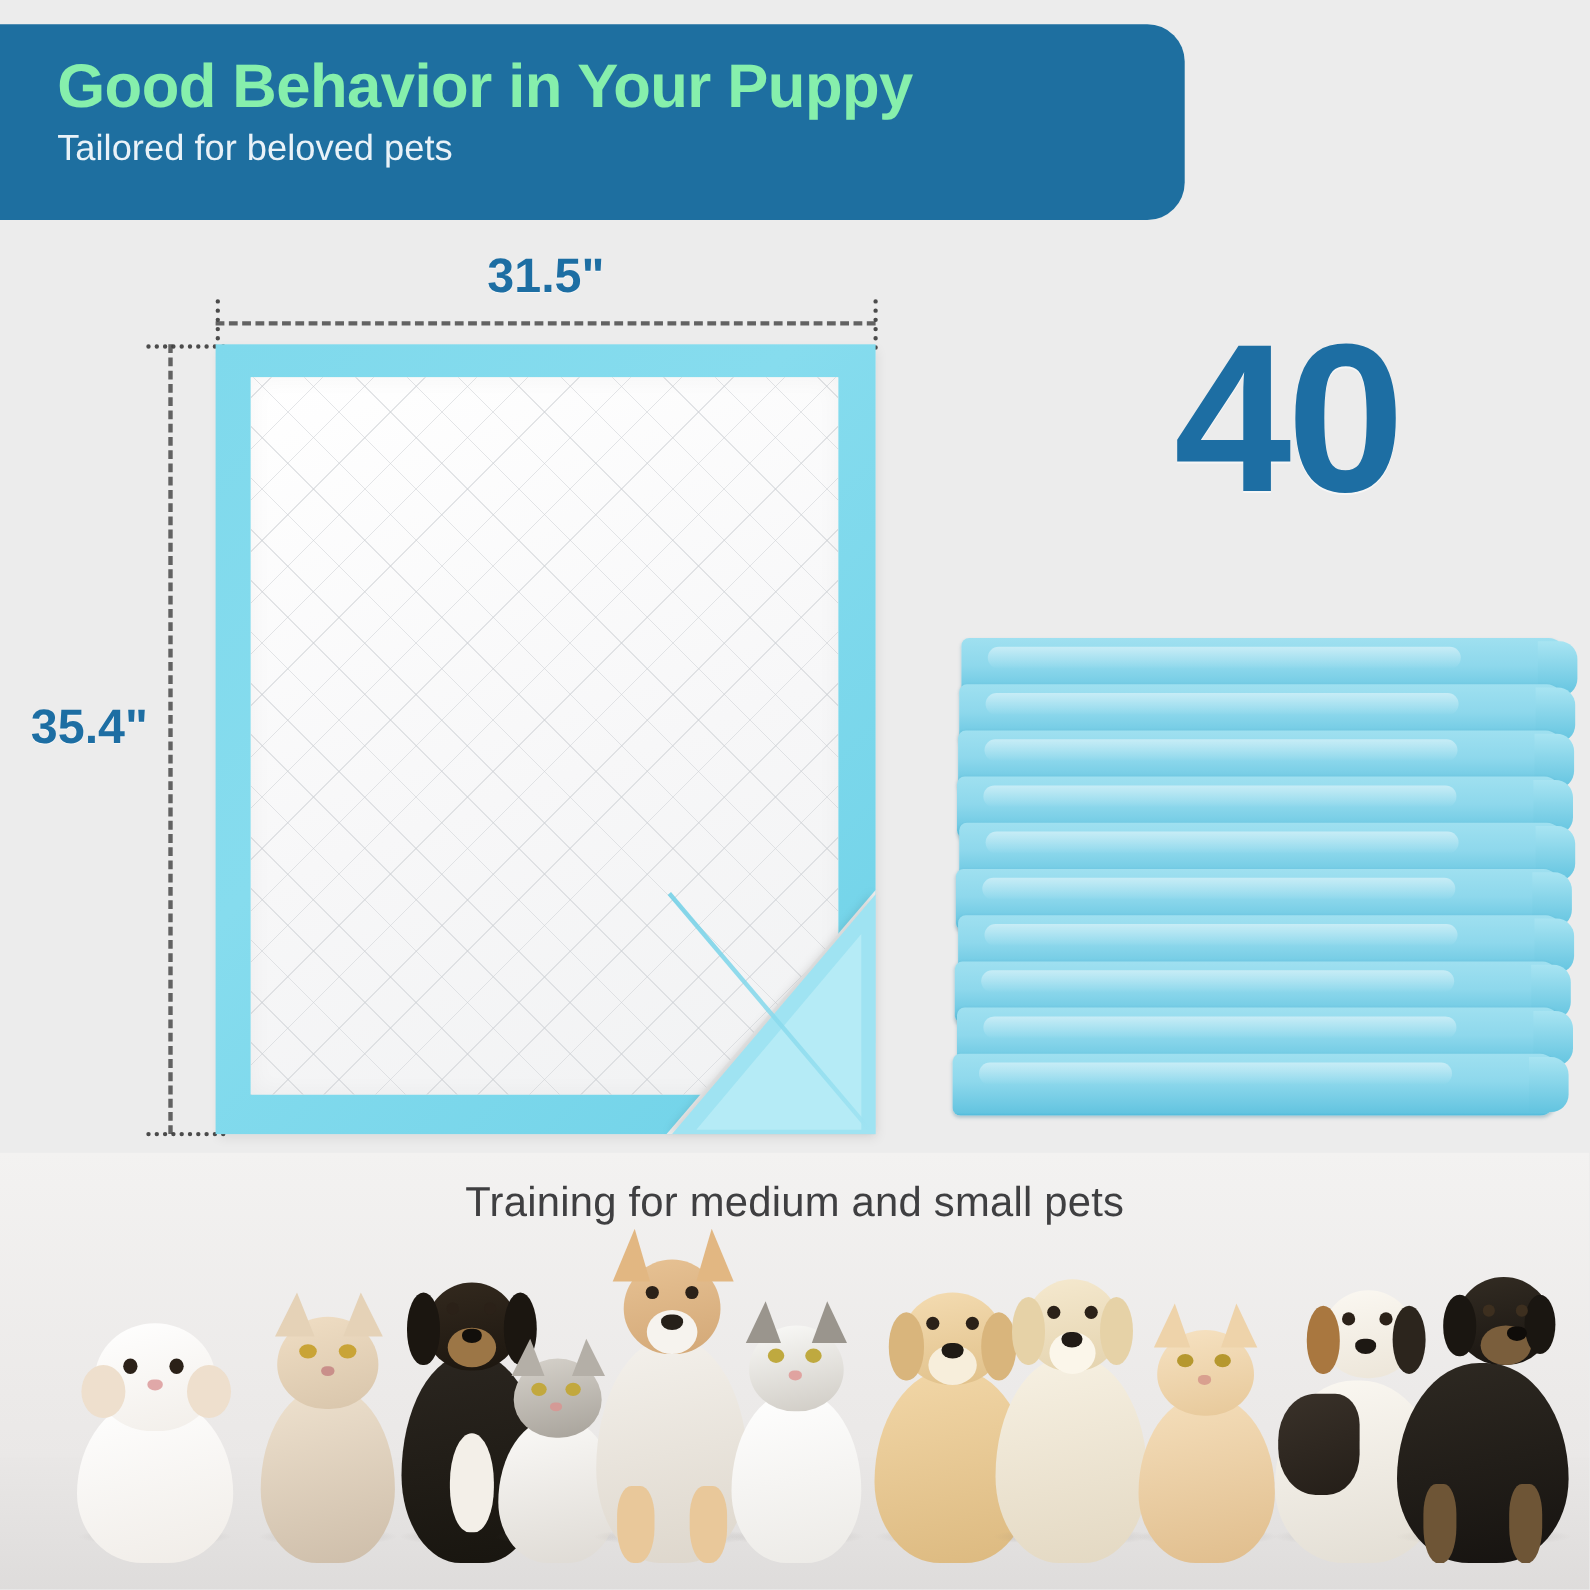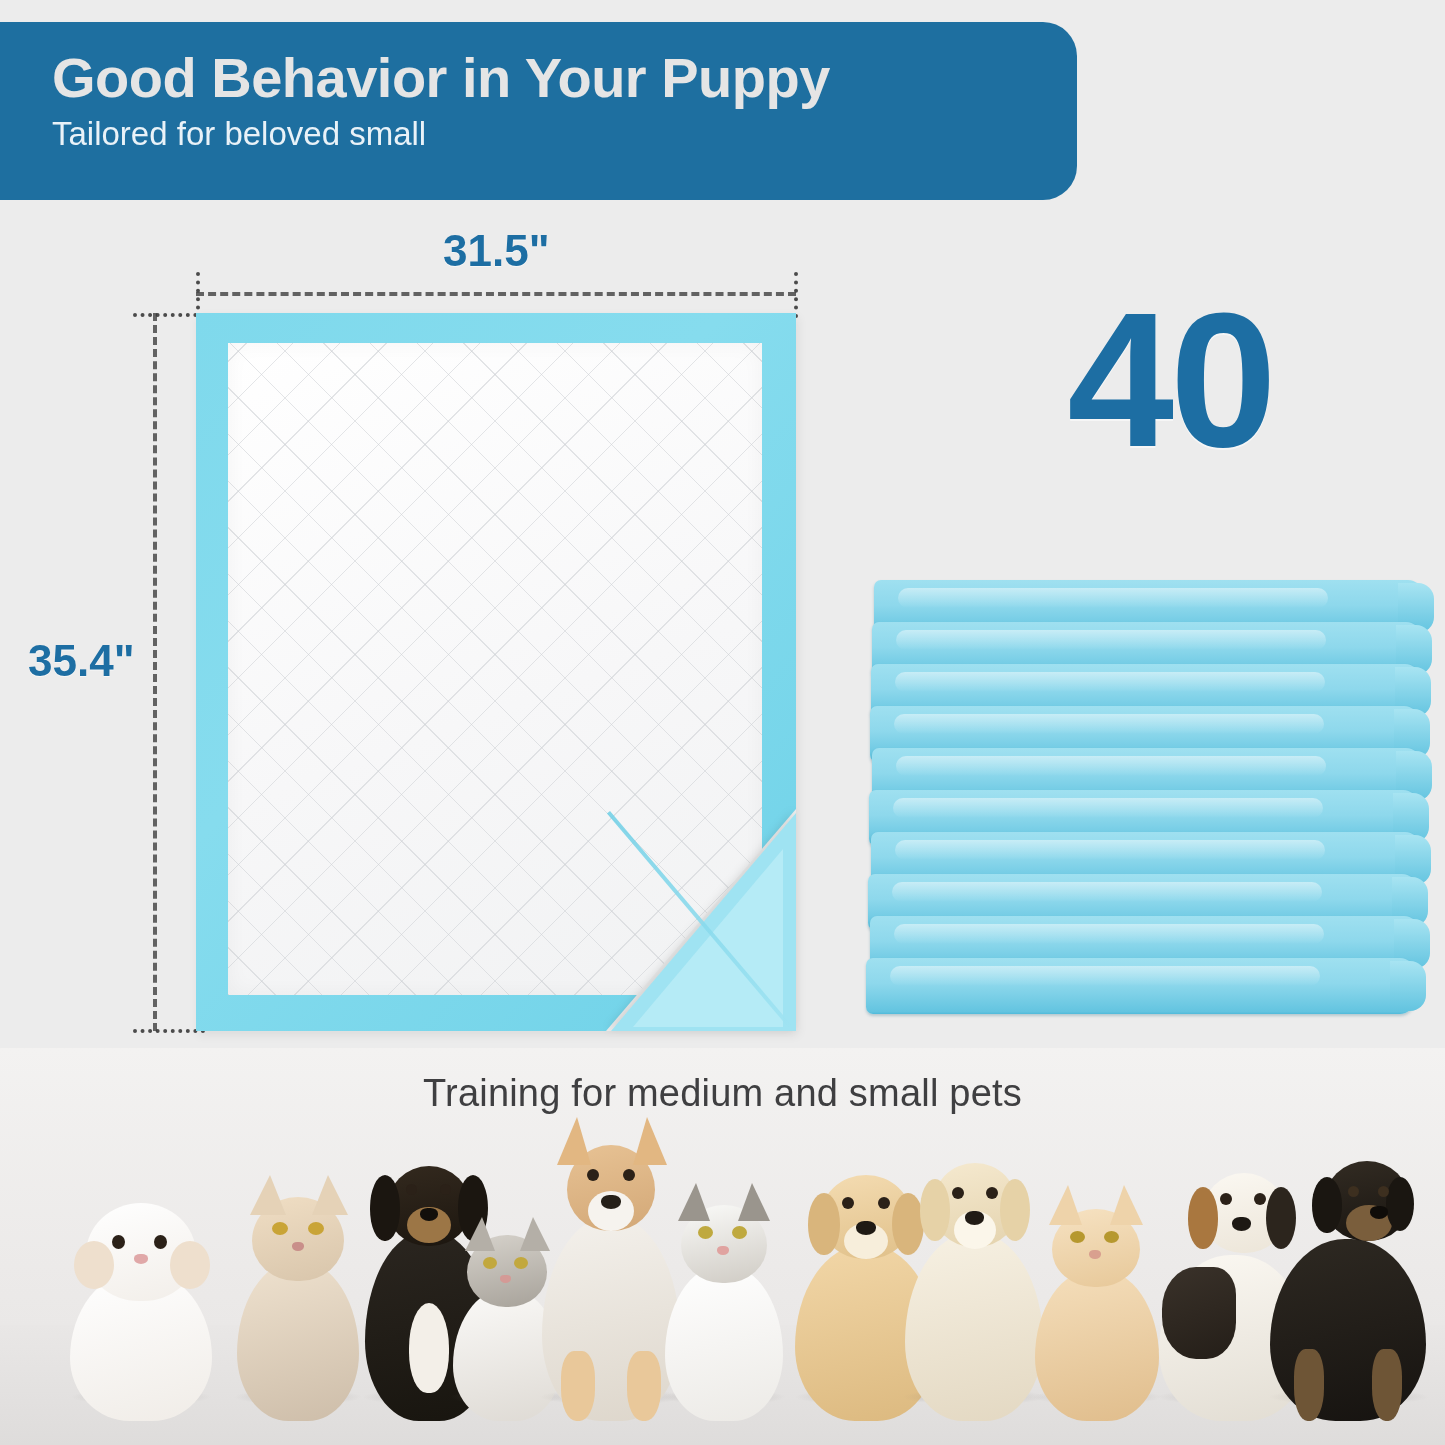--- a/index.html
+++ b/index.html
@@ -12,21 +12,21 @@
   .canvas{position:relative;width:1445px;height:1445px;background:#ececec;}
 
   
   .banner{
     position:absolute;left:0;top:22px;width:1077px;height:178px;
     background:#1e6fa0;
     border-top-right-radius:34px;border-bottom-right-radius:34px;
     box-sizing:border-box;padding:26px 0 0 52px;
   }
   .banner-title{
-    color:#e5e5e5;font-size:56px;font-weight:bold;letter-spacing:-0.5px;
+    color:#86efac;font-size:56px;font-weight:bold;letter-spacing:-0.5px;
     line-height:1.08;margin:0;white-space:nowrap;
   }
   .banner-sub{
     color:#e9f2f8;font-size:33px;font-weight:normal;margin:8px 0 0 0;
     line-height:1.1;white-space:nowrap;
   }
 
   
   .dim-label{
     position:absolute;color:#1d6ea3;font-weight:bold;white-space:nowrap;
@@ -149,21 +149,21 @@
   .leg{position:absolute;bottom:0;border-radius:38% 38% 45% 45%;}
   .chest{position:absolute;border-radius:50% 50% 45% 45%;}
 </style>
 </head>
 <body>
 
 <div class="canvas">
 
   <div class="banner">
     <div class="banner-title">Good Behavior in Your Puppy</div>
-    <div class="banner-sub">Tailored for beloved small</div>
+    <div class="banner-sub">Tailored for beloved pets</div>
   </div>
 
   <div class="dash-h" style="left:196px;top:292px;width:600px;"></div>
   <div class="tick-v" style="left:196px;top:272px;height:46px;"></div>
   <div class="tick-v" style="left:794px;top:272px;height:46px;"></div>
   <div class="dim-label" id="dim-w-label">31.5"</div>
 
   <div class="dash-v" style="left:153px;top:313px;height:718px;"></div>
   <div class="tick-h" style="left:133px;top:313px;width:72px;"></div>
   <div class="tick-h" style="left:133px;top:1029px;width:72px;"></div>

